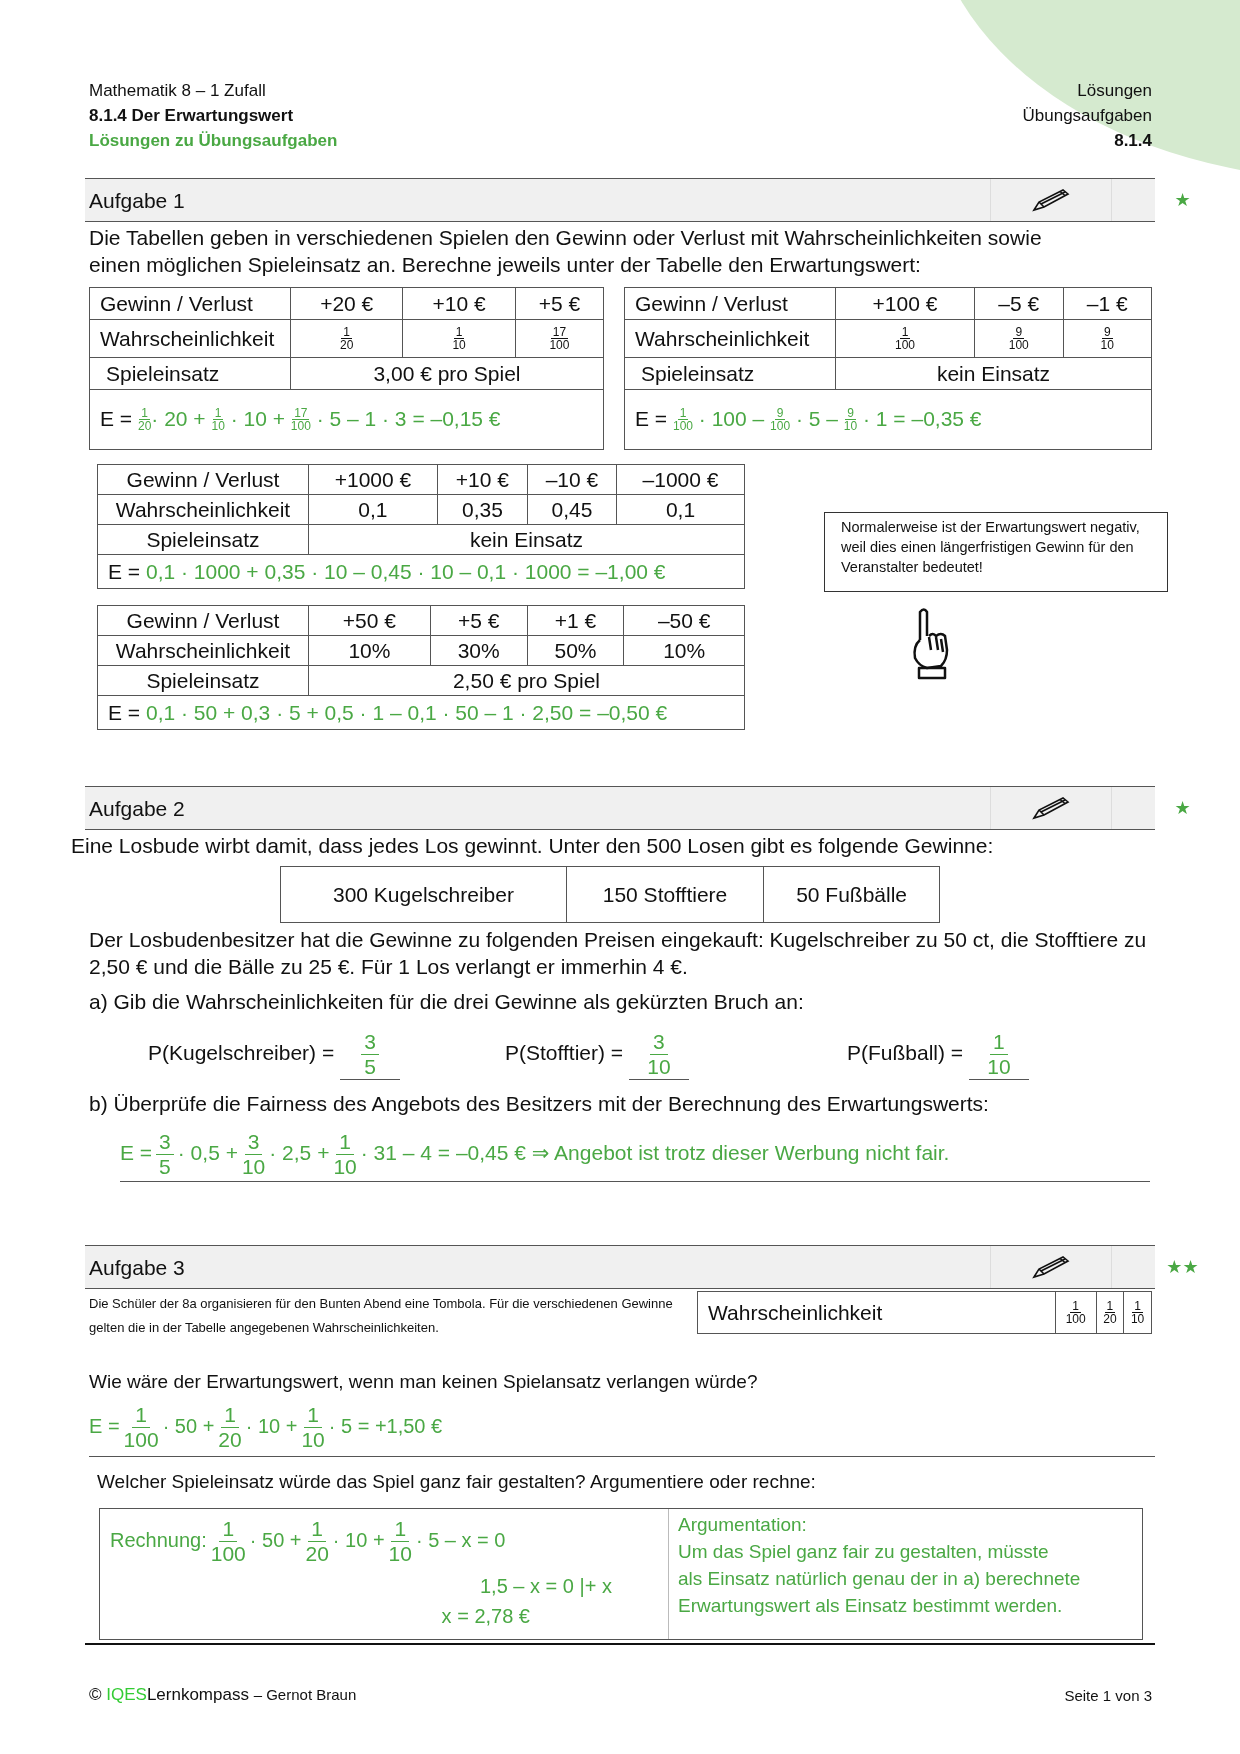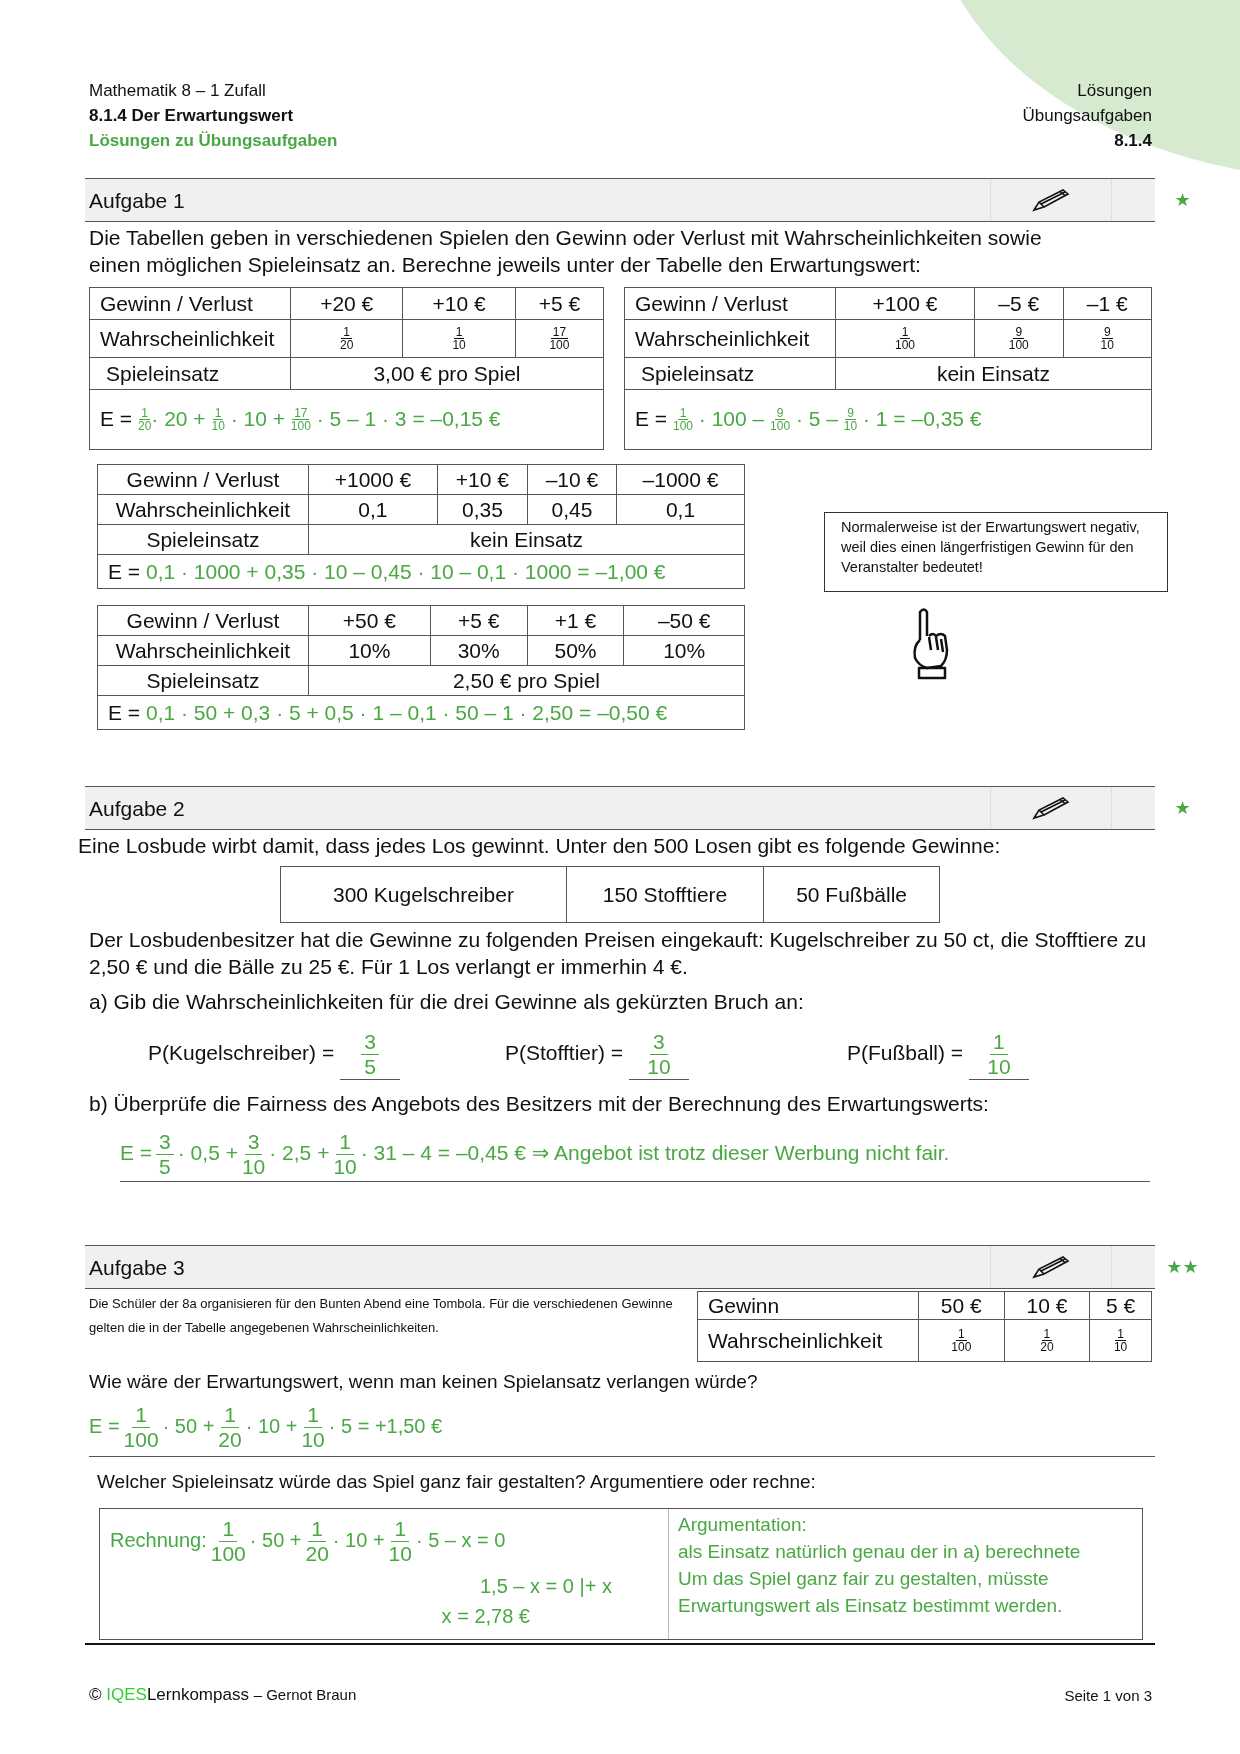--- a/index.html
+++ b/index.html
@@ -216,21 +216,21 @@
         <g fill="none" stroke="#111" stroke-width="1.6">
           <path d="M3 23 L8 15 L32 3 L37 7 L13 20 Z"></path>
           <path d="M8 15 L13 20"></path>
           <path d="M10 17 L34 5"></path>
           <path d="M29 4.5 L34 8.5"></path>
         </g>
       </svg>
     </span>
   <span class="stars">★</span>
 </div>
-<div class="abs txt" style="left:78px;top:832px;text-align:right;">Eine Losbude wirbt damit, dass jedes Los gewinnt. Unter den 500 Losen gibt es folgende Gewinne:</div>
+<div class="abs txt" style="left:71px;top:832px;text-align:right;">Eine Losbude wirbt damit, dass jedes Los gewinnt. Unter den 500 Losen gibt es folgende Gewinne:</div>
 <table class="abs" style="left:280px;top:866px;width:660px;">
   <tbody>
       <tr style="height:56px">
         <td>300 Kugelschreiber</td>
         <td>150 Stofftiere</td>
         <td>50 Fußbälle</td>
       </tr>
 </tbody>
   </table>
 <div class="abs txt" style="left:89px;top:926px;width:1060px;">Der Losbudenbesitzer hat die Gewinne zu folgenden Preisen eingekauft: Kugelschreiber zu 50 ct, die Stofftiere zu 2,50 € und die Bälle zu 25 €. Für 1 Los verlangt er immerhin 4 €.</div>
@@ -273,26 +273,20 @@
           <path d="M10 17 L34 5"></path>
           <path d="M29 4.5 L34 8.5"></path>
         </g>
       </svg>
     </span>
   <span class="stars">★★</span>
 </div>
 <div class="abs" style="left:89px;top:1292px;width:590px;font-size:13px;line-height:24px;">Die Schüler der 8a organisieren für den Bunten Abend eine Tombola. Für die verschiedenen Gewinne gelten die in der Tabelle angegebenen Wahrscheinlichkeiten.</div>
 <table class="abs" style="left:697px;top:1291px;width:455px;">
   <tbody>
-      <tr style="height:28px">
-        <td style="text-align:left;padding-left:10px;width:210px">Gewinn</td>
-        <td>50 €</td>
-        <td>10 €</td>
-        <td>5 €</td>
-      </tr>
   <tr style="height:42px">
         <td style="text-align:left;padding-left:10px">Wahrscheinlichkeit</td>
     <td><span class="frac">
             <span class="n">1</span>
             <span>100</span>
           </span></td>
     <td><span class="frac">
             <span class="n">1</span>
             <span>20</span>
           </span></td>
@@ -329,22 +323,22 @@
       </span><span>· 10 +</span><span class="bfrac">
         <span class="n">1</span>
         <span>10</span>
       </span><span>· 5 – x = 0</span>
   </div>
   <div class="abs green" style="left:380px;top:66px;font-size:20px;">1,5 – x = 0  |+ x</div>
   <div class="abs green" style="right:612px;top:96px;font-size:20px;">x = 2,78 €</div>
   <div class="abs" style="left:568px;top:0;width:0;height:130px;border-left:1px solid #bbb;"></div>
   <div class="abs green" style="left:578px;top:2px;font-size:19px;line-height:27px;">
     <div>Argumentation:</div>
+    <div>Um das Spiel ganz fair zu gestalten, müsste</div>
     <div>als Einsatz natürlich genau der in a) berechnete</div>
-    <div>Um das Spiel ganz fair zu gestalten, müsste</div>
     <div>Erwartungswert als Einsatz bestimmt werden.</div>
   </div>
 </div>
 <div class="abs" style="left:85px;top:1643px;width:1070px;border-top:2.5px solid #111;"></div>
 
 <div class="abs" style="left:89px;top:1685px;font-size:17px;">
   <span>©</span>
   <span style="color:#33cc33">IQES</span><span>Lernkompass</span>
   <span style="font-size:15px">– Gernot Braun</span>
 </div>

